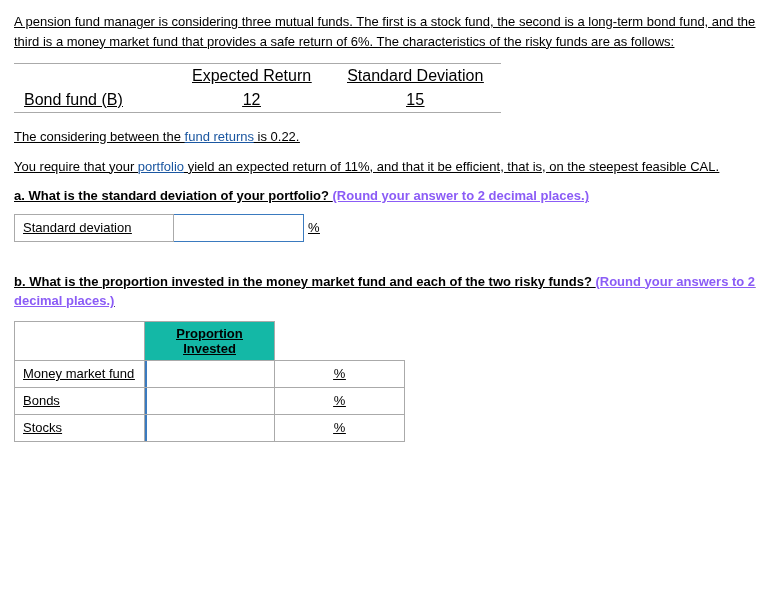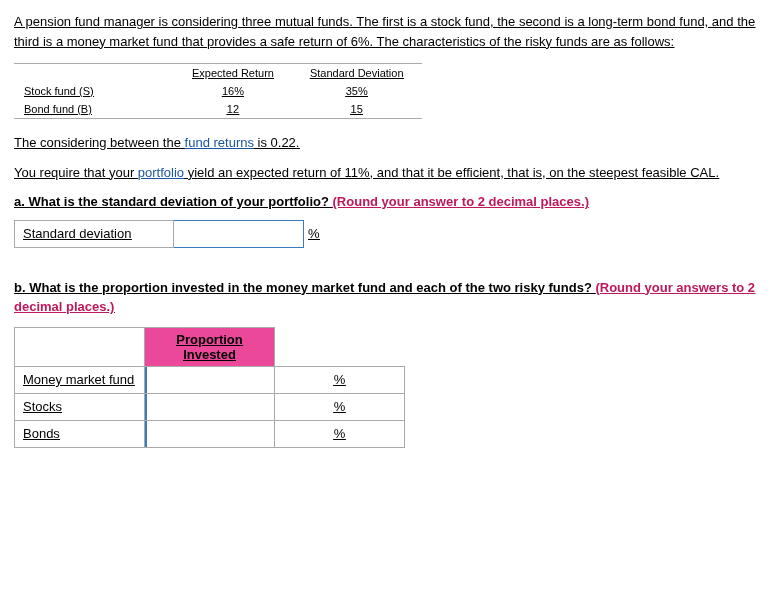--- a/index.html
+++ b/index.html
@@ -18,36 +18,36 @@
     }
     .fund-table {
       border-collapse: collapse;
       margin-bottom: 14px;
       border-top: 1px solid #aaa;
       border-bottom: 1px solid #aaa;
     }
     .fund-table th, .fund-table td {
       padding: 3px 18px;
       text-align: center;
-      font-size: 11px;
+      font-size: 16px;
       font-weight: normal;
     }
     .fund-table td.fund-name {
       text-align: left;
       padding-left: 10px;
     }
     .fund-table thead tr th {
       font-weight: normal;
     }
     .section-text {
       line-height: 1.5;
       margin-bottom: 10px;
     }
     .highlight-blue { color: #1a56a0; }
-    .highlight-bold { font-weight: bold; color: #be185d; }
+    .highlight-bold { font-weight: bold; color: #8b5cf6; }
     .question-label {
       font-weight: bold;
       margin-bottom: 8px;
       line-height: 1.5;
     }
     .input-row {
       display: flex;
       align-items: center;
       margin-top: 8px;
       margin-bottom: 8px;
@@ -83,21 +83,21 @@
       margin-top: 10px;
     }
     .proportion-table th, .proportion-table td {
       border: 1px solid #aaa;
       padding: 4px 8px;
       font-size: 13px;
     }
     .proportion-table th {
       font-weight: bold;
       text-align: center;
-      background: #ec4899;
+      background: #14b8a6;
       width: 130px;
     }
     .proportion-table td.row-label {
       width: 128px;
       font-weight: normal;
     }
     .proportion-table td.input-cell {
       padding: 0;
     }
     .proportion-table td.input-cell input {
@@ -121,25 +121,20 @@
 
 <table class="fund-table">
   <thead>
     <tr>
       <th style="width:160px;"></th>
       <th>Expected Return</th>
       <th>Standard Deviation</th>
     </tr>
   </thead>
   <tbody>
-    <tr>
-      <td class="fund-name">Stock fund (S)</td>
-      <td>16%</td>
-      <td>35%</td>
-    </tr>
     <tr>
       <td class="fund-name">Bond fund (B)</td>
       <td>12</td>
       <td>15</td>
     </tr>
   </tbody>
 </table>
 
 <p class="section-text">
   <span>The considering between the </span><span class="highlight-blue">fund returns</span><span> is 0.22.</span>
@@ -174,28 +169,28 @@
     </thead>
     <tbody>
       <tr>
         <td class="row-label">Money market fund</td>
         <td class="input-cell">
           <input type="text" value="" style="">
         </td>
         <td class="unit-cell">%</td>
       </tr>
       <tr>
-        <td class="row-label">Stocks</td>
+        <td class="row-label">Bonds</td>
         <td class="input-cell">
           <input type="text" value="" style="">
         </td>
         <td class="unit-cell">%</td>
       </tr>
       <tr>
-        <td class="row-label">Bonds</td>
+        <td class="row-label">Stocks</td>
         <td class="input-cell">
           <input type="text" value="" style="">
         </td>
         <td class="unit-cell">%</td>
       </tr>
     </tbody>
   </table>
 </div>
 
 </body></html>

